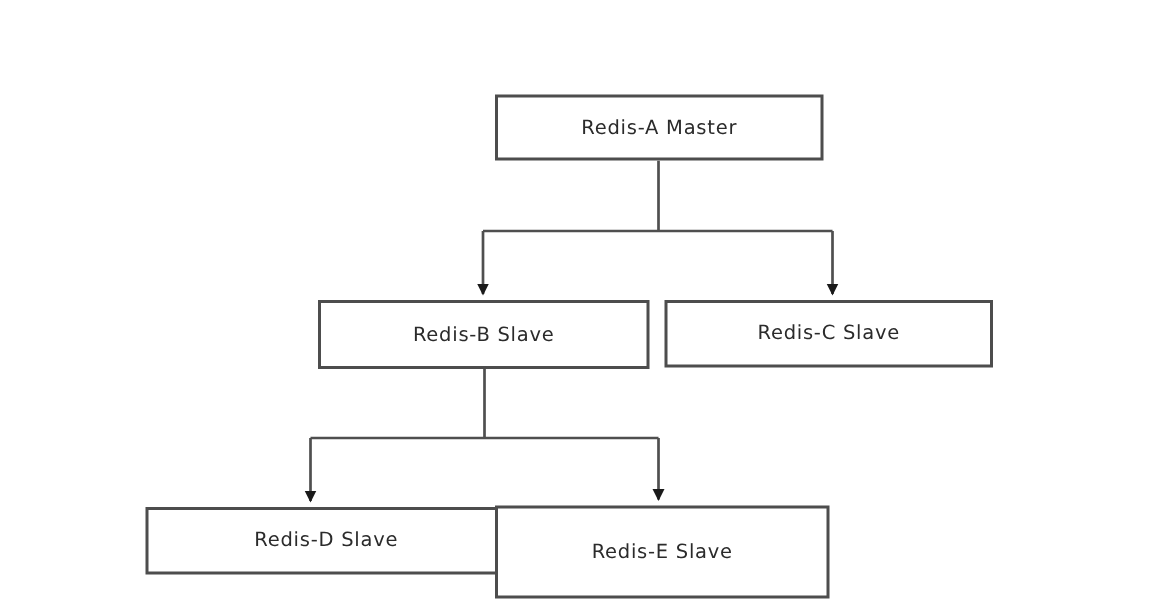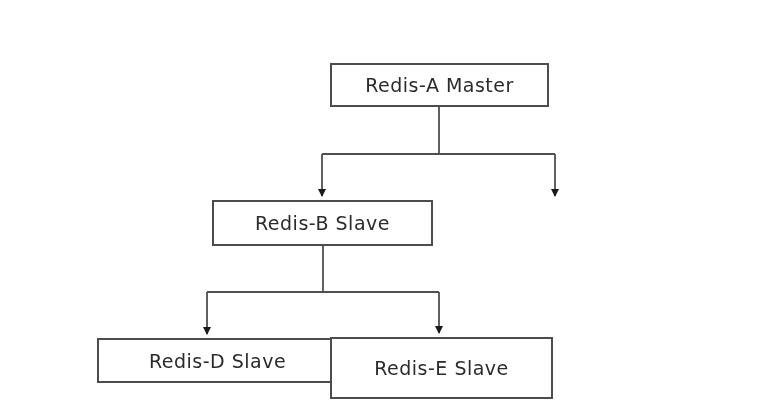--- a/index.html
+++ b/index.html
@@ -23,21 +23,21 @@
     height: 407px;
   }
   .node {
     position: absolute;
     box-sizing: border-box;
     background: #ffffff;
     border: 2px solid #4d4d4d;
     display: flex;
     align-items: center;
     justify-content: center;
-    font-size: 19px;
+    font-size: 13px;
     color: #2b2b2b;
     letter-spacing: 0.5px;
     text-align: center;
   }
   .node-a { left: 330px; top: 63px;  width: 219px; height: 44px; }
   .node-b { left: 212px; top: 200px; width: 221px; height: 46px; }
   .node-c { left: 443px; top: 200px; width: 219px; height: 45px; }
   .node-d { left: 97px;  top: 338px; width: 241px; height: 45px; }
   .node-e { left: 330px; top: 337px; width: 223px; height: 62px; }
 </style>
@@ -71,20 +71,23 @@
   </svg>
 
   <div class="node node-a">
     <span>Redis-A Master</span>
   </div>
 
   <div class="node node-b">
     <span>Redis-B Slave</span>
   </div>
 
+  <div class="node node-c">
+    <span>Redis-C Slave</span>
+  </div>
 
   <div class="node node-d">
     <span>Redis-D Slave</span>
   </div>
 
   <div class="node node-e">
     <span>Redis-E Slave</span>
   </div>
 
 </div>

